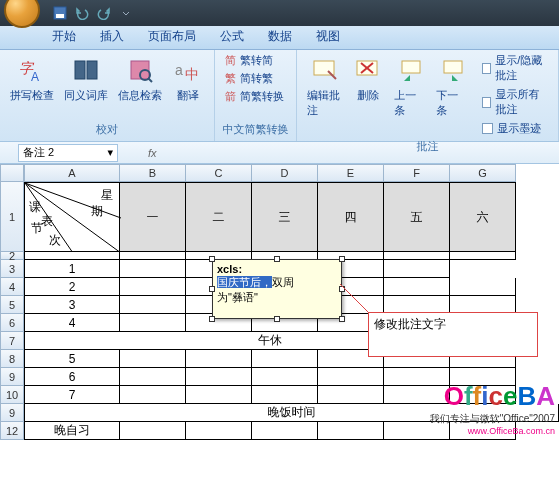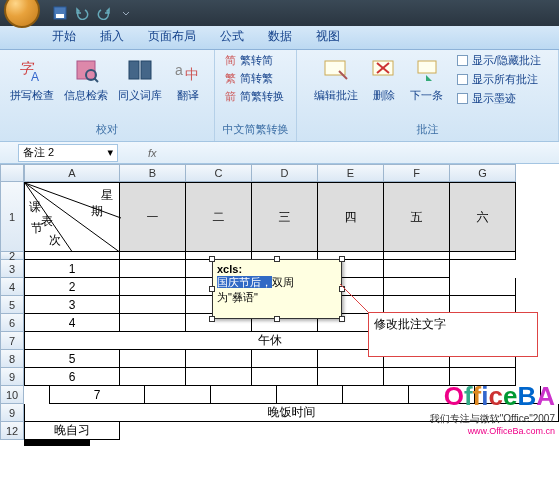--- a/index.html
+++ b/index.html
@@ -100,35 +100,35 @@
             <svg width="30" height="30">
               <text x="2" y="18" font-size="14" fill="#c33" font-style="italic">字</text>
               <text x="14" y="26" font-size="12" fill="#36c">A</text>
             </svg>
           </div>
           <span>拼写检查</span>
         </div>
       <div class="big-btn">
           <div class="big-btn-icon">
             <svg width="30" height="30">
+              <rect x="4" y="6" width="10" height="18" fill="#468" stroke="#246"></rect>
+              <rect x="16" y="6" width="10" height="18" fill="#468" stroke="#246"></rect>
+            </svg>
+          </div>
+          <span>同义词库</span>
+        </div>
+      <div class="big-btn">
+          <div class="big-btn-icon">
+            <svg width="30" height="30">
               <rect x="6" y="6" width="18" height="18" fill="#d8a" stroke="#a58"></rect>
               <circle cx="20" cy="20" r="5" fill="none" stroke="#357" stroke-width="2"></circle>
               <line x1="23" y1="23" x2="27" y2="27" stroke="#357" stroke-width="2"></line>
             </svg>
           </div>
           <span>信息检索</span>
-        </div>
-      <div class="big-btn">
-          <div class="big-btn-icon">
-            <svg width="30" height="30">
-              <rect x="4" y="6" width="10" height="18" fill="#468" stroke="#246"></rect>
-              <rect x="16" y="6" width="10" height="18" fill="#468" stroke="#246"></rect>
-            </svg>
-          </div>
-          <span>同义词库</span>
         </div>
       <div class="big-btn">
           <div class="big-btn-icon">
             <svg width="30" height="30">
               <text x="2" y="20" font-size="14" fill="#888">a</text>
               <text x="12" y="24" font-size="14" fill="#c55">中</text>
             </svg>
           </div>
           <span>翻译</span>
         </div>
@@ -165,20 +165,29 @@
         </div>
       <div class="big-btn">
           <div class="big-btn-icon">
             <svg width="30" height="30">
               <rect x="4" y="6" width="20" height="14" fill="#ffe" stroke="#ca5"></rect>
               <line x1="8" y1="8" x2="20" y2="18" stroke="#c33" stroke-width="2"></line>
               <line x1="20" y1="8" x2="8" y2="18" stroke="#c33" stroke-width="2"></line>
             </svg>
           </div>
           <span>删除</span>
+        </div>
+      <div class="big-btn">
+          <div class="big-btn-icon">
+            <svg width="28" height="30">
+              <rect x="6" y="6" width="18" height="12" fill="#ffe" stroke="#ca5"></rect>
+              <path d="M14 20 L8 26 L14 26" fill="#3a7"></path>
+            </svg>
+          </div>
+          <span>上一条</span>
         </div>
       <div class="big-btn">
           <div class="big-btn-icon">
             <svg width="28" height="30">
               <rect x="6" y="6" width="18" height="12" fill="#ffe" stroke="#ca5"></rect>
               <path d="M14 20 L20 26 L14 26" fill="#3a7"></path>
             </svg>
           </div>
           <span>下一条</span>
         </div>
@@ -309,35 +318,35 @@
       <div class="row" style="height: 18px;">
         <div class="row-h">9</div>
         <div class="cell" style="width: 96px; height: 18px; border-left: 1px solid rgb(0, 0, 0);">6</div>
         <div class="cell" style="width: 66px; height: 18px;"></div>
         <div class="cell" style="width: 66px; height: 18px;"></div>
         <div class="cell" style="width: 66px; height: 18px;"></div>
         <div class="cell" style="width: 66px; height: 18px;"></div>
         <div class="cell" style="width: 66px; height: 18px;"></div>
         <div class="cell" style="width: 66px; height: 18px;"></div>
       </div>
-      <div class="row" style="height: 18px; padding-left: 25px;">
+      <div class="row" style="height: 18px;">
         <div class="row-h">10</div>
         <div class="cell" style="width: 96px; height: 18px; border-left: 1px solid rgb(0, 0, 0);">7</div>
         <div class="cell" style="width: 66px; height: 18px;"></div>
         <div class="cell" style="width: 66px; height: 18px;"></div>
         <div class="cell" style="width: 66px; height: 18px;"></div>
         <div class="cell" style="width: 66px; height: 18px;"></div>
         <div class="cell" style="width: 66px; height: 18px;"></div>
         <div class="cell" style="width: 66px; height: 18px;"></div>
       </div>
       <div class="row" style="height: 18px;">
         <div class="row-h">9</div>
         <div class="cell" style="width: 536px; height: 18px; border-left: 1px solid rgb(0, 0, 0); font-family: Liberation Serif, serif;">晚饭时间</div>
       </div>
-      <div class="row" style="height: 18px; flex-direction: column;">
+      <div class="row" style="height: 18px;">
         <div class="row-h">12</div>
         <div class="cell" style="width: 96px; height: 18px; border-left: 1px solid rgb(0, 0, 0);">晚自习</div>
         <div class="cell" style="width: 66px; height: 18px;"></div>
         <div class="cell" style="width: 66px; height: 18px;"></div>
         <div class="cell" style="width: 66px; height: 18px;"></div>
         <div class="cell" style="width: 66px; height: 18px;"></div>
         <div class="cell" style="width: 66px; height: 18px;"></div>
         <div class="cell" style="width: 66px; height: 18px;"></div>
       </div>
     </div>

